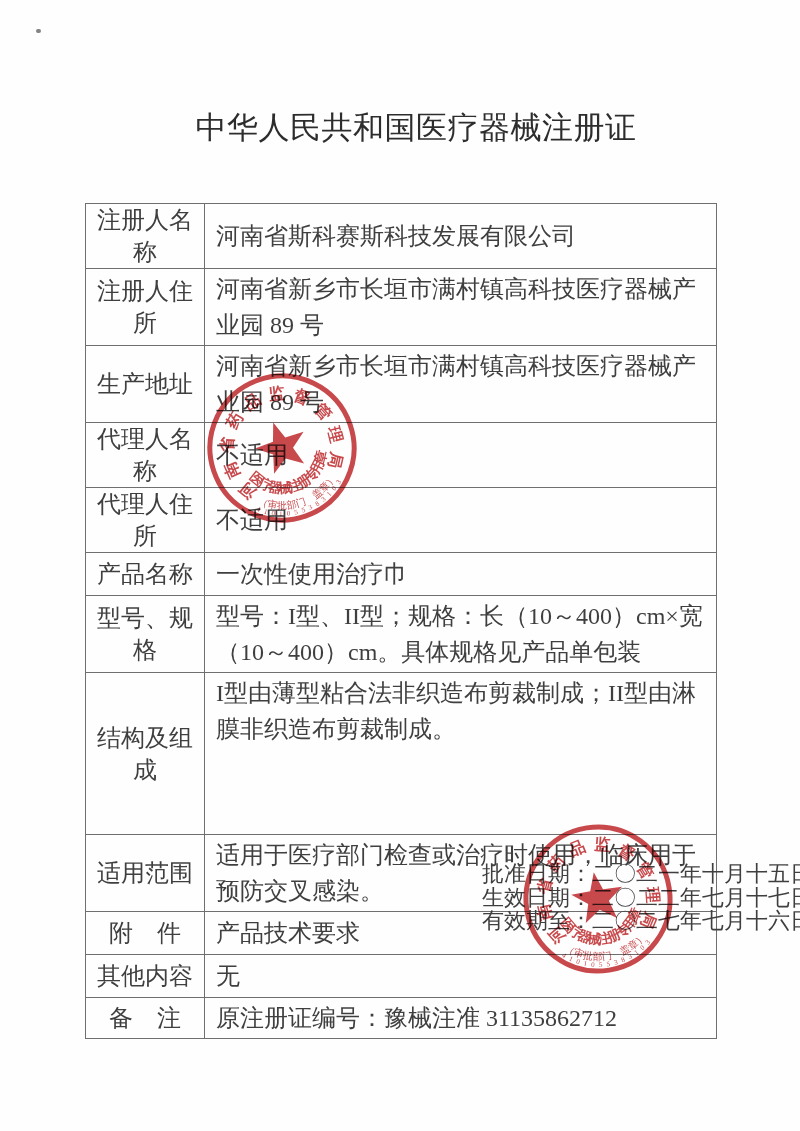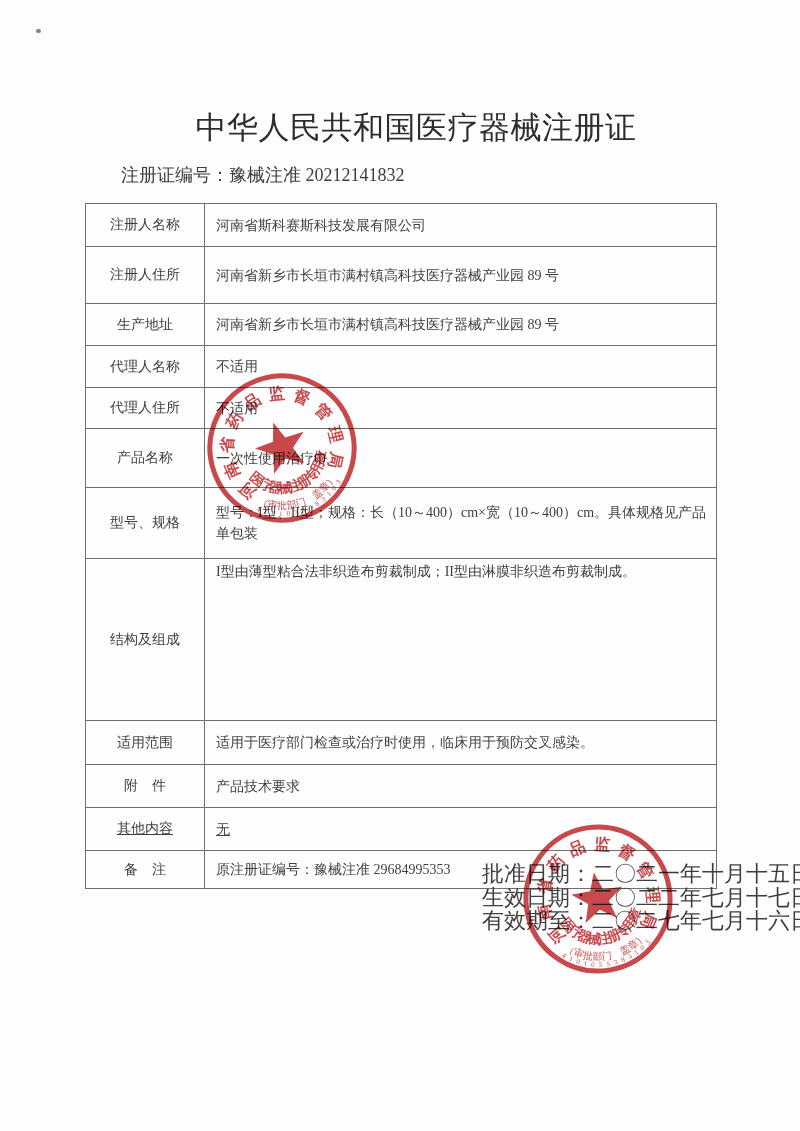--- a/index.html
+++ b/index.html
@@ -22,32 +22,32 @@
     font-size:31px; font-weight:normal; color:#2d2d2d;
     letter-spacing:0.5px;
     padding-left:16px;
   }
 
   .cert-no { position:absolute; left:121px; top:163px; font-size:18px; color:#3d3d3d; }
 
   .cert-table {
     position:absolute; left:85px; top:203px; width:632px;
     border-collapse:collapse; table-layout:fixed;
-    font-size:14px; color:#3f3f3f;
+    font-size:24px; color:#3f3f3f;
   }
   .cert-table th, .cert-table td {
     border:1px solid #6f6f6f; font-weight:normal;
     vertical-align:middle;
   }
   .cert-table th { width:112px; text-align:center; padding:0 3px; }
   .cert-table td { padding:2px 6px 2px 11px; line-height:1.5; }
   tr.r1 { height:43px; } tr.r2 { height:57px; } tr.r3 { height:42px; }
-  tr.r4 { height:42px; } tr.r5 { height:41px; } tr.r6 { height:59px; }
+  tr.r4 { height:42px; } tr.r5 { height:41px; } tr.r6 { height:43px; }
   tr.r7 { height:71px; } tr.r8 { height:162px; } tr.r9 { height:44px; }
-  tr.r10 { height:43px; } tr.r11 { height:43px;text-decoration:underline; } tr.r12 { height:38px; }
+  tr.r10 { height:43px; } tr.r11 { height:43px; } tr.r12 { height:38px; }
   tr.r8 td { vertical-align:top; }
 
   .dept { position:absolute; left:87px; top:866px; font-size:17px; color:#3f3f3f; }
   .dates { position:absolute; left:482px; top:862px; font-size:22px; color:#3f3f3f; }
   .date-line { height:23.5px; line-height:23.5px; white-space:nowrap; }
 
   .stamp {
     position:absolute; width:164px; height:164px;
     mix-blend-mode:multiply; opacity:0.92;
     pointer-events:none;
@@ -58,21 +58,20 @@
 </style>
 </head>
 <body>
 
 <div class="page">
 
   <div class="speck"></div>
 
   <h1 class="title">中华人民共和国医疗器械注册证</h1>
 
-  <div class="cert-no"><span>注册证编号：</span><span>豫械注准 20212141832</span></div>
 
   <table class="cert-table">
     <tbody>
       <tr class="r1">
         <th>注册人名称</th>
         <td>河南省斯科赛斯科技发展有限公司</td>
       </tr>
       <tr class="r2">
         <th>注册人住所</th>
         <td>河南省新乡市长垣市满村镇高科技医疗器械产业园 89 号</td>
@@ -108,21 +107,21 @@
       <tr class="r10">
         <th>附　件</th>
         <td>产品技术要求</td>
       </tr>
       <tr class="r11">
         <th>其他内容</th>
         <td>无</td>
       </tr>
       <tr class="r12">
         <th>备　注</th>
-        <td>原注册证编号：豫械注准 29684995353</td>
+        <td>原注册证编号：豫械注准 31135862712</td>
       </tr>
     </tbody>
   </table>
 
 
   <div class="dates">
     <div class="date-line"><span>批准日期：</span><span>二〇二一年十月十五日</span></div>
     <div class="date-line"><span>生效日期：</span><span>二〇二二年七月十七日</span></div>
     <div class="date-line"><span>有效期至：</span><span>二〇二七年七月十六日</span></div>
   </div>

